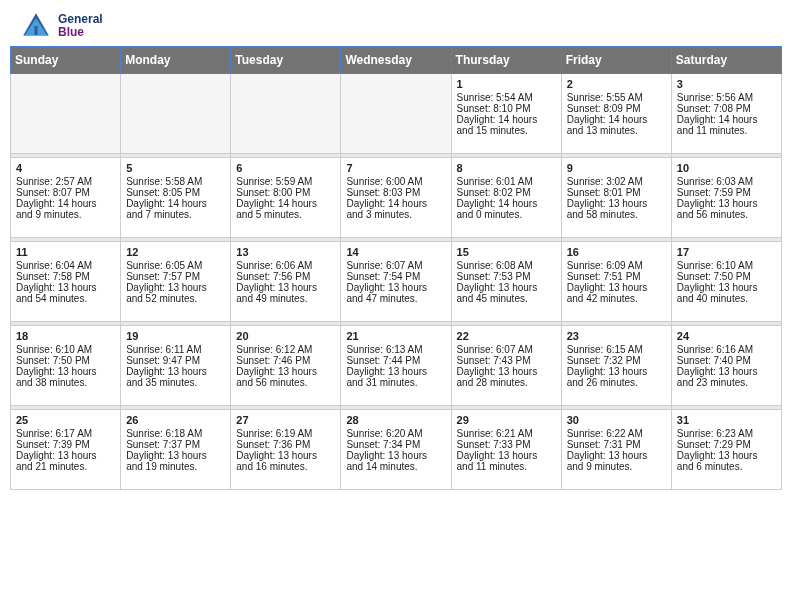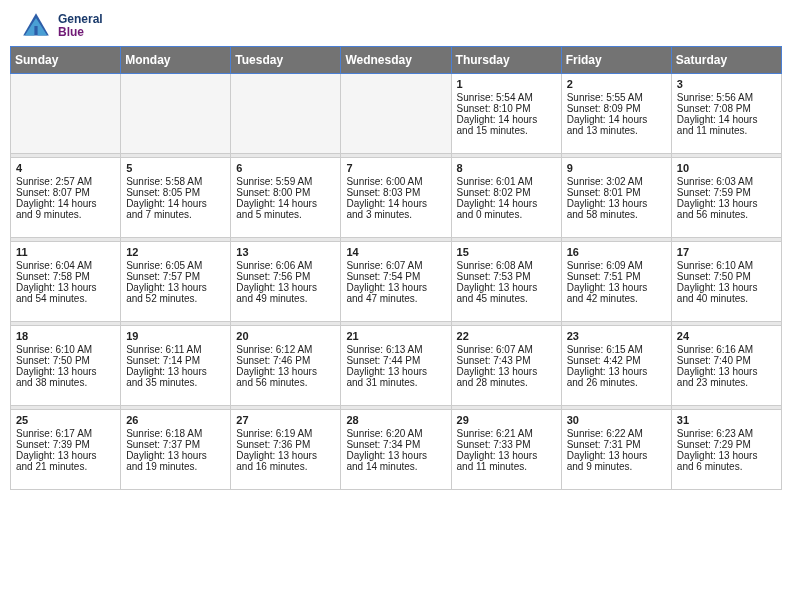--- a/index.html
+++ b/index.html
@@ -277,21 +277,21 @@
         <td>
           <span class="day-num">18</span>
           <div>Sunrise: 6:10 AM</div>
           <div>Sunset: 7:50 PM</div>
           <div>Daylight: 13 hours</div>
           <div>and 38 minutes.</div>
         </td>
         <td>
           <span class="day-num">19</span>
           <div>Sunrise: 6:11 AM</div>
-          <div>Sunset: 7:14 PM</div>
+          <div>Sunset: 9:47 PM</div>
           <div>Daylight: 13 hours</div>
           <div>and 35 minutes.</div>
         </td>
         <td>
           <span class="day-num">20</span>
           <div>Sunrise: 6:12 AM</div>
           <div>Sunset: 7:46 PM</div>
           <div>Daylight: 13 hours</div>
           <div>and 56 minutes.</div>
         </td>
@@ -305,21 +305,21 @@
         <td>
           <span class="day-num">22</span>
           <div>Sunrise: 6:07 AM</div>
           <div>Sunset: 7:43 PM</div>
           <div>Daylight: 13 hours</div>
           <div>and 28 minutes.</div>
         </td>
         <td>
           <span class="day-num">23</span>
           <div>Sunrise: 6:15 AM</div>
-          <div>Sunset: 4:42 PM</div>
+          <div>Sunset: 7:32 PM</div>
           <div>Daylight: 13 hours</div>
           <div>and 26 minutes.</div>
         </td>
         <td>
           <span class="day-num">24</span>
           <div>Sunrise: 6:16 AM</div>
           <div>Sunset: 7:40 PM</div>
           <div>Daylight: 13 hours</div>
           <div>and 23 minutes.</div>
         </td>

